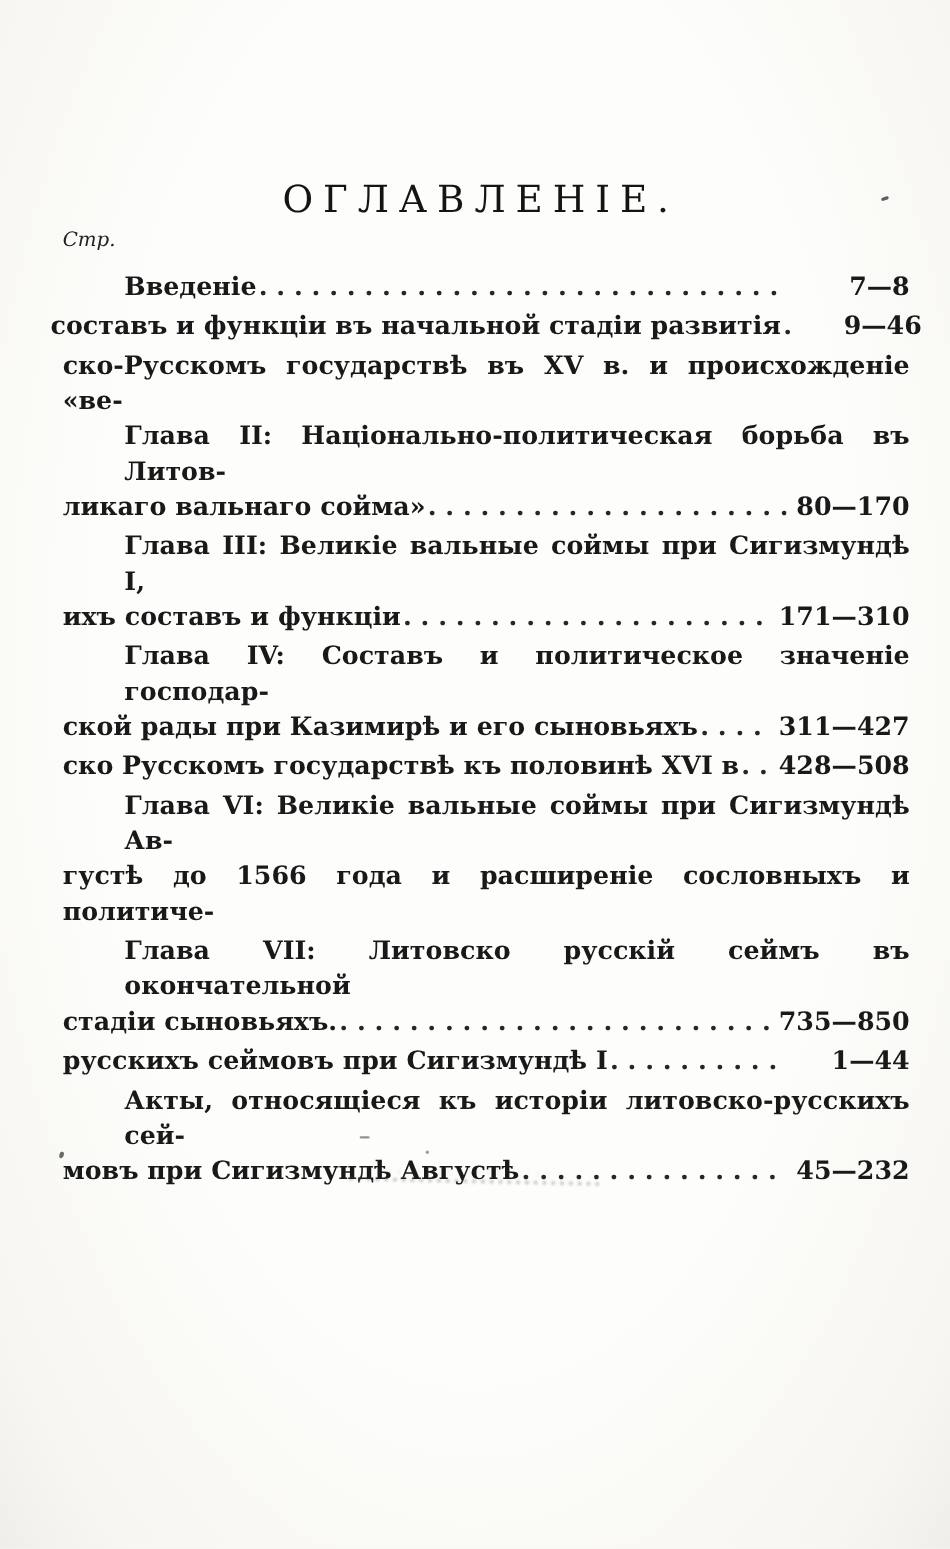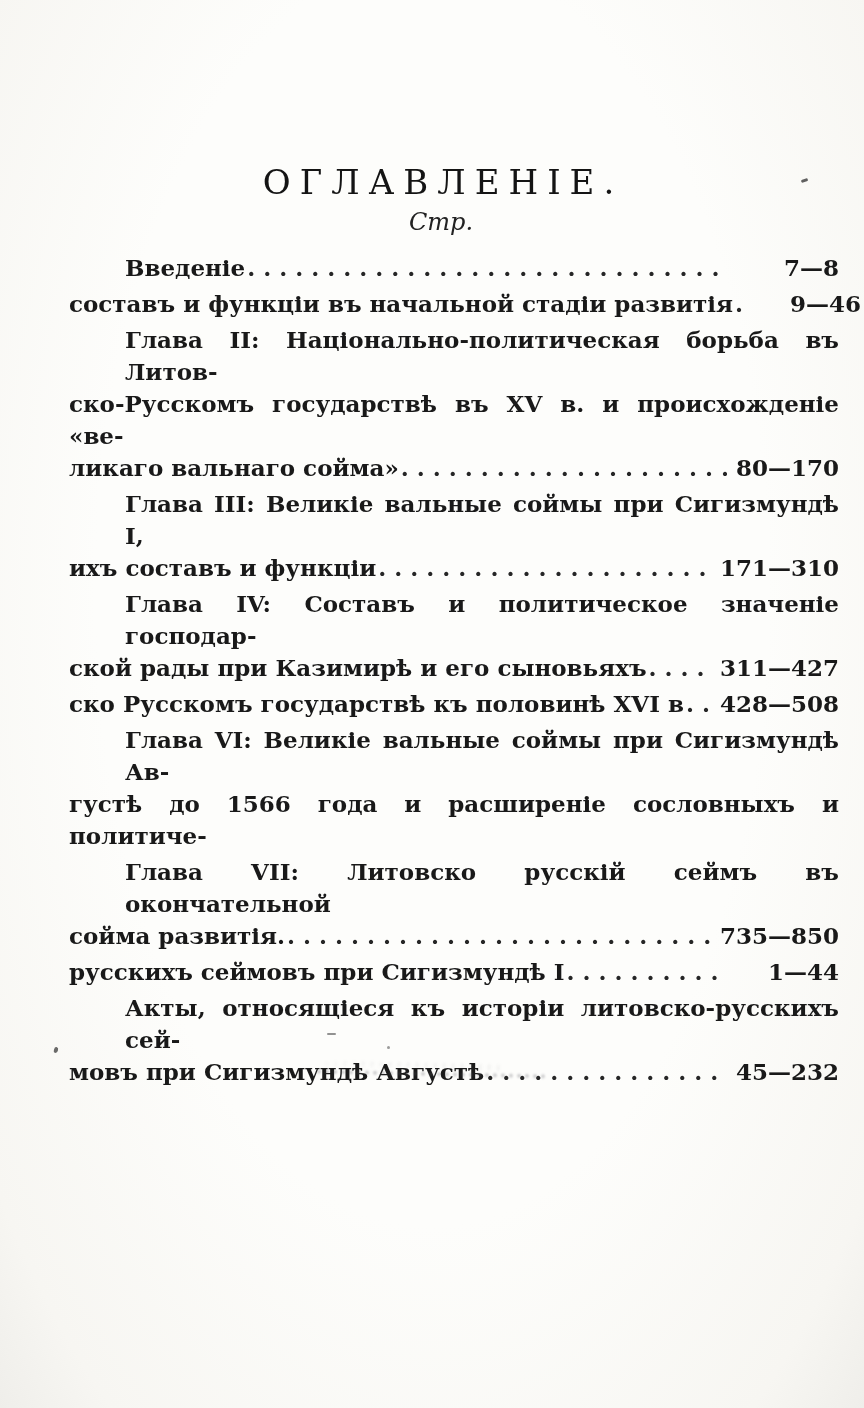--- a/index.html
+++ b/index.html
@@ -9,62 +9,62 @@
     position: relative;
     overflow: hidden;
     background: #f4f3ef;
     font-family: "DejaVu Serif", "Liberation Serif", serif;
     color: #1b1b1b;
   }
   .page {
     position: absolute;
     inset: 0;
     background: radial-gradient(ellipse at 50% 42%, #fdfdfb 55%, #f7f6f2 88%, #efeeea 100%);
-    padding-left: 12px;
   }
   .title {
     margin: 0;
     padding-top: 160px;
     padding-left: 10px;
     text-align: center;
     font-size: 34px;
     font-weight: 500;
     letter-spacing: 9px;
     color: #141414;
     line-height: 1.3;
   }
   .content {
     width: 770px;
     margin-left: 57px;
   }
   .pages-header {
     margin-top: 4px;
-    text-align: center;
+    text-align: left;
     padding-right: 26px;
     font-style: italic;
-    font-size: 24px;
+    font-size: 18px;
     font-weight: 400;
     color: #222;
   }
   .toc {
     margin-top: 16px;
     font-size: 23px;
     font-weight: 600;
     line-height: 32px;
     color: #191919;
   }
   .entry { margin-bottom: 4px; }
   .line.first { padding-left: 56px; }
   .line.mid {
     text-align: justify;
     text-align-last: justify;
   }
   .line.last {
     display: flex;
     align-items: baseline;
+    justify-content: center;
   }
   .line.last .text { white-space: nowrap; flex: 0 0 auto; }
   .dots {
     flex: 1 1 auto;
     overflow: hidden;
     min-width: 14px;
     margin: 0 8px 0 2px;
     color: #262626;
   }
   .dots::after {
@@ -138,22 +138,22 @@
           </div>
         </div>
         <div class="entry">
           <div class="line last">
             <span class="text">составъ и функціи въ начальной стадіи развитія</span>
             <span class="dots"></span>
             <span class="pages">9—46</span>
           </div>
         </div>
         <div class="entry">
+          <div class="line mid"><span class="text">ско-Русскомъ государствѣ въ XV в. и происхожденіе «ве-</span></div>
           <div class="line first mid"><span class="text">Глава II: Національно-политическая борьба въ Литов-</span></div>
-          <div class="line mid"><span class="text">ско-Русскомъ государствѣ въ XV в. и происхожденіе «ве-</span></div>
           <div class="line last">
             <span class="text">ликаго вальнаго сойма»</span>
             <span class="dots"></span>
             <span class="pages">80—170</span>
           </div>
         </div>
         <div class="entry">
           <div class="line first mid"><span class="text">Глава III: Великіе вальные соймы при Сигизмундѣ I,</span></div>
           <div class="line last">
             <span class="text">ихъ составъ и функціи</span>
@@ -176,21 +176,21 @@
             <span class="pages">428—508</span>
           </div>
         </div>
         <div class="entry">
           <div class="line first mid"><span class="text">Глава VI: Великіе вальные соймы при Сигизмундѣ Ав-</span></div>
           <div class="line mid"><span class="text">густѣ до 1566 года и расширеніе сословныхъ и политиче-</span></div>
         </div>
         <div class="entry">
           <div class="line first mid"><span class="text">Глава VII: Литовско русскій сеймъ въ окончательной</span></div>
           <div class="line last">
-            <span class="text">сойма развитія.</span>
+            <span class="text">стадіи сыновьяхъ.</span>
             <span class="dots"></span>
             <span class="pages">735—850</span>
           </div>
         </div>
         <div class="entry">
           <div class="line last">
             <span class="text">русскихъ сеймовъ при Сигизмундѣ I</span>
             <span class="dots"></span>
             <span class="pages">1—44</span>
           </div>

